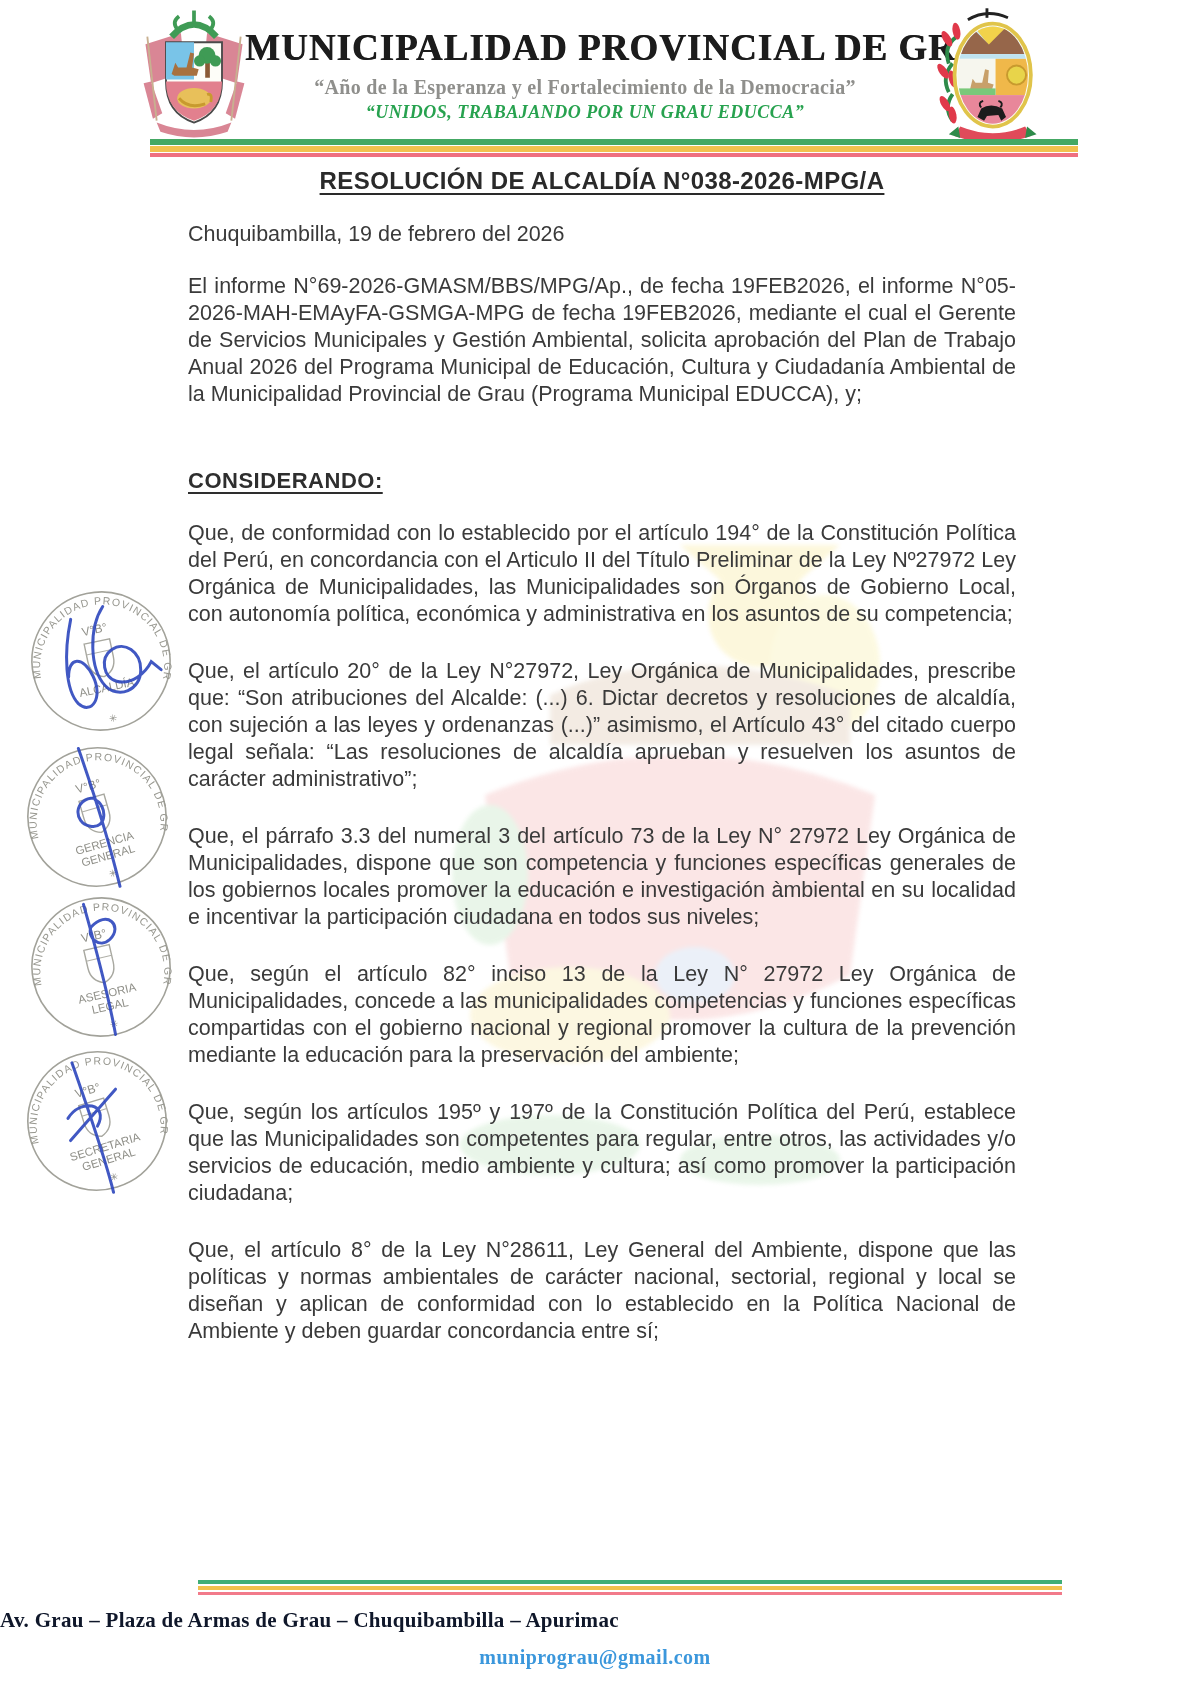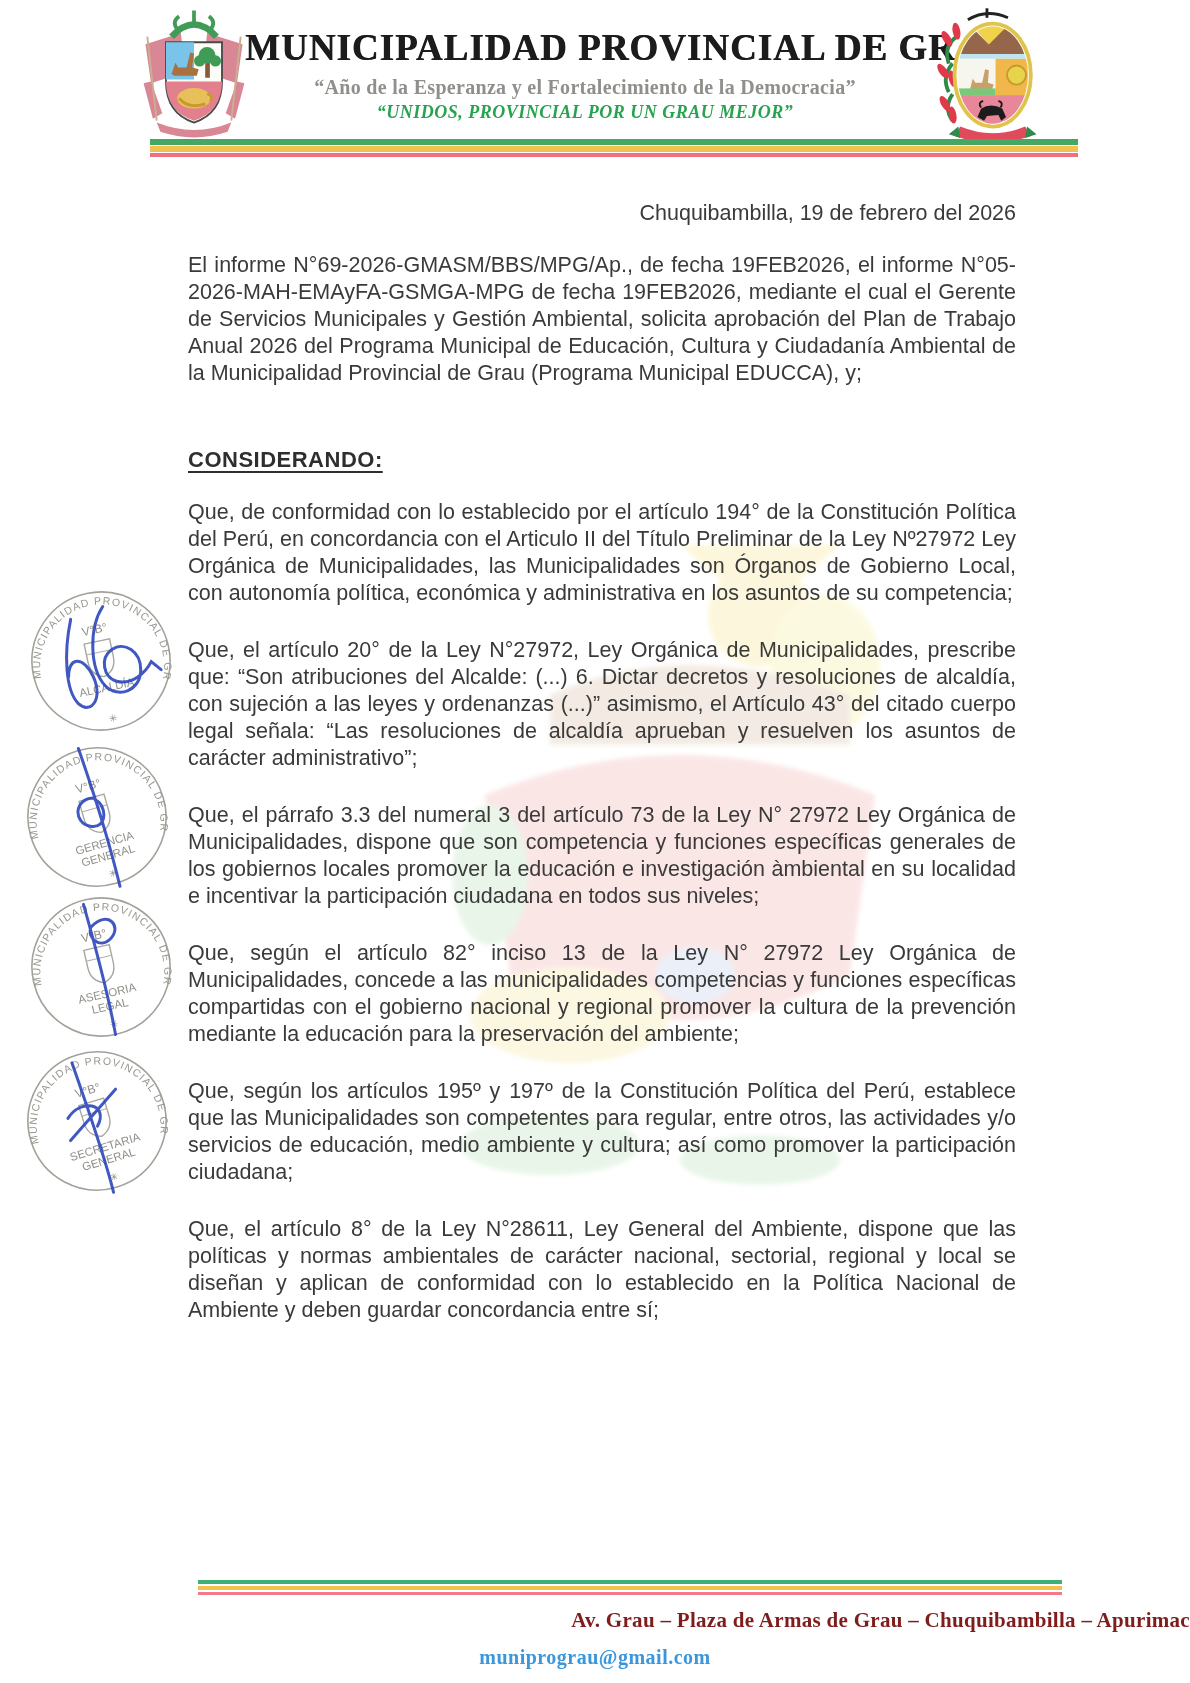--- a/index.html
+++ b/index.html
@@ -38,21 +38,21 @@
   .bar.b2{background:#f2c14e;}
   .bar.b3{background:#ef7080;height:4px;}
 
   
   .content{position:absolute;top:158px;left:188px;width:828px;}
   .doc-title{
     text-align:center;font-size:24px;font-weight:bold;color:#2a2a2a;
     text-decoration:underline;text-underline-offset:4px;
     letter-spacing:0.4px;margin-top:9px;white-space:nowrap;
   }
-  .dateline{text-align:right;font-size:21.5px;margin-top:43px;color:#3a3a3a;}
+  .dateline{text-align:left;font-size:21.5px;margin-top:27px;color:#3a3a3a;}
   .section-heading{
     font-size:22px;font-weight:bold;color:#2e2e2e;margin-top:31px;
     text-decoration:underline;text-underline-offset:4px;text-decoration-thickness:2px;
     letter-spacing:0.5px;
   }
   .para{
     font-size:21.5px;line-height:27px;text-align:justify;color:#3a3a3a;
     margin-top:26px;
   }
 
@@ -73,22 +73,22 @@
   .stamp-small{font-family:"Liberation Sans",sans-serif;fill:#8f8f88;}
 
   
   .footer{position:absolute;top:1580px;left:0;right:0;}
   .footer-bars{margin:0 0 0 198px;width:864px;}
   .fbar{height:4px;margin-bottom:2px;}
   .fbar.f1{background:#3fae77;}
   .fbar.f2{background:#f0c14d;}
   .fbar.f3{background:#f27a8a;height:3px;}
   .footer-address{
-    text-align:right;font-family:"Liberation Serif",serif;font-weight:bold;
-    font-size:21px;color:#7f1d1d;margin-top:13px;letter-spacing:0.3px;
+    text-align:left;font-family:"Liberation Serif",serif;font-weight:bold;
+    font-size:21px;color:#0f172a;margin-top:13px;letter-spacing:0.3px;
   }
   .footer-email{
     text-align:center;font-family:Liberation Serif, serif;font-weight:bold;
     font-size:20px;color:#3b97dc;margin-top:13px;letter-spacing:0.5px;
   }
 </style>
 </head>
 <body>
 
 <div class="page">
@@ -136,21 +136,21 @@
         <path d="M30,78 h60 q0,32 -30,42 q-30,-10 -30,-42 z" fill="#e2808e"></path>
         <ellipse cx="60" cy="96" rx="18" ry="11" fill="#e8c05a"></ellipse>
         <path d="M44,96 q10,12 28,6 M74,92 q6,-2 4,8" stroke="#c89a2e" stroke-width="3" fill="none"></path>
         <path d="M20,122 q40,16 80,0 l-4,10 q-36,12 -72,0 z" fill="#d98695"></path>
       </svg>
     </div>
 
     <div class="header-text">
       <div class="org-name">MUNICIPALIDAD PROVINCIAL DE GRAU</div>
       <div class="year-motto">“Año de la Esperanza y el Fortalecimiento de la Democracia”</div>
-      <div class="slogan">“UNIDOS, PROVINCIAL POR UN GRAU MEJOR”</div>
+      <div class="slogan">“UNIDOS, TRABAJANDO POR UN GRAU EDUCCA”</div>
     </div>
 
     <div class="emblem-right">
       <svg width="124" height="144" viewBox="0 0 130 150">
 
         <path d="M46,16 Q66,4 88,14" stroke="#222" stroke-width="3" fill="none"></path>
         <line x1="66" y1="4" x2="66" y2="14" stroke="#222" stroke-width="3"></line>
 
         <path d="M34,34 q-14,10 -8,28 M30,62 q-12,14 -4,30 M30,94 q-10,14 0,28" stroke="#2e8b4a" stroke-width="4" fill="none"></path>
         <g fill="#e0394a">
@@ -265,20 +265,21 @@
       <text class="stamp-small" x="75" y="106" font-size="11.5" text-anchor="middle">SECRETARIA</text>
       <text class="stamp-small" x="75" y="119" font-size="11.5" text-anchor="middle">GENERAL</text>
       <text class="stamp-small" x="75" y="137" font-size="10" text-anchor="middle">✳</text>
     </svg>
     <svg width="150" height="150" viewBox="0 0 150 150">
       <path d="M68,12 C70,60 72,110 70,148 M44,86 L102,50 M48,64 C66,48 92,62 74,80" stroke="#2c46bc" stroke-width="3" fill="none" stroke-linecap="round" opacity="0.9"></path>
     </svg>
   </div>
 
   <div class="content">
+    <div class="doc-title">RESOLUCIÓN DE ALCALDÍA N°038-2026-MPG/A</div>
     <div class="dateline">Chuquibambilla, 19 de febrero del 2026</div>
 
     <p class="para">El informe N°69-2026-GMASM/BBS/MPG/Ap., de fecha 19FEB2026, el informe N°05-2026-MAH-EMAyFA-GSMGA-MPG de fecha 19FEB2026, mediante el cual el Gerente de Servicios Municipales y Gestión Ambiental, solicita aprobación del Plan de Trabajo Anual 2026 del Programa Municipal de Educación, Cultura y Ciudadanía Ambiental de la Municipalidad Provincial de Grau (Programa Municipal EDUCCA), y;</p>
 
     <div class="section-heading" style="margin-top:60px">CONSIDERANDO:</div>
     <p class="para">Que, de conformidad con lo establecido por el artículo 194° de la Constitución Política del Perú, en concordancia con el Articulo II del Título Preliminar de la Ley Nº27972 Ley Orgánica de Municipalidades, las Municipalidades son Órganos de Gobierno Local, con autonomía política, económica y administrativa en los asuntos de su competencia;</p>
     <p class="para" style="margin-top:30px">Que, el artículo 20° de la Ley N°27972, Ley Orgánica de Municipalidades, prescribe que: “Son atribuciones del Alcalde: (...) 6. Dictar decretos y resoluciones de alcaldía, con sujeción a las leyes y ordenanzas (...)” asimismo, el Artículo 43° del citado cuerpo legal señala: “Las resoluciones de alcaldía aprueban y resuelven los asuntos de carácter administrativo”;</p>
     <p class="para" style="margin-top:30px">Que, el párrafo 3.3 del numeral 3 del artículo 73 de la Ley N° 27972 Ley Orgánica de Municipalidades, dispone que son competencia y funciones específicas generales de los gobiernos locales promover la educación e investigación àmbiental en su localidad e incentivar la participación ciudadana en todos sus niveles;</p>
     <p class="para" style="margin-top:30px">Que, según el artículo 82° inciso 13 de la Ley N° 27972 Ley Orgánica de Municipalidades, concede a las municipalidades competencias y funciones específicas compartidas con el gobierno nacional y regional promover la cultura de la prevención mediante la educación para la preservación del ambiente;</p>
     <p class="para" style="margin-top:30px">Que, según los artículos 195º y 197º de la Constitución Política del Perú, establece que las Municipalidades son competentes para regular, entre otros, las actividades y/o servicios de educación, medio ambiente y cultura; así como promover la participación ciudadana;</p>

